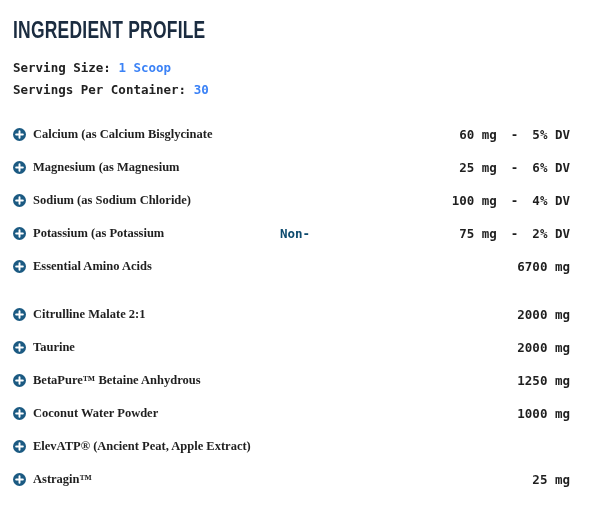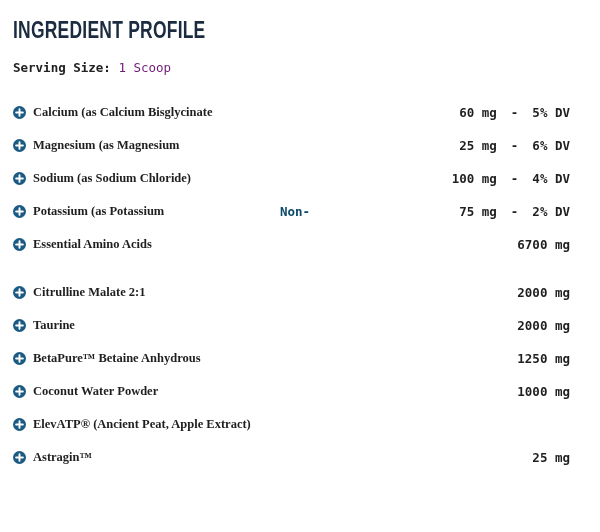--- a/index.html
+++ b/index.html
@@ -36,22 +36,22 @@
     margin-top: 15px;
     font-size: 12.5px;
     line-height: 22px;
     white-space: nowrap;
   }
   .serving-label {
     font-weight: 700;
     color: #222222;
   }
   .serving-value {
-    font-weight: 400;
-    color: #701a75;
+    font-weight: 700;
+    color: #3b82f6;
   }
   .ingredient-list {
     margin-top: 17px;
   }
   .row {
     position: relative;
     height: 33px;
     display: flex;
     align-items: center;
     cursor: pointer;
@@ -98,20 +98,24 @@
 
 <div class="panel">
 
   <div class="panel-title">INGREDIENT PROFILE</div>
 
   <div class="serving-block">
     <div>
       <span class="serving-label">Serving Size:</span>
       <span class="serving-value">1 Scoop</span>
     </div>
+    <div>
+      <span class="serving-label">Servings Per Container:</span>
+      <span class="serving-value">30</span>
+    </div>
   </div>
 
   <div class="ingredient-list">
 
     <div class="row">
       <svg class="plus-icon" viewBox="0 0 14 14">
           <circle cx="7" cy="7" r="7" fill="#1b5a82"></circle>
           <path d="M7 3.4v7.2M3.4 7h7.2" stroke="#ffffff" stroke-width="2.1" stroke-linecap="round"></path>
         </svg>
       <span class="ing-name">Calcium (as Calcium Bisglycinate</span>

